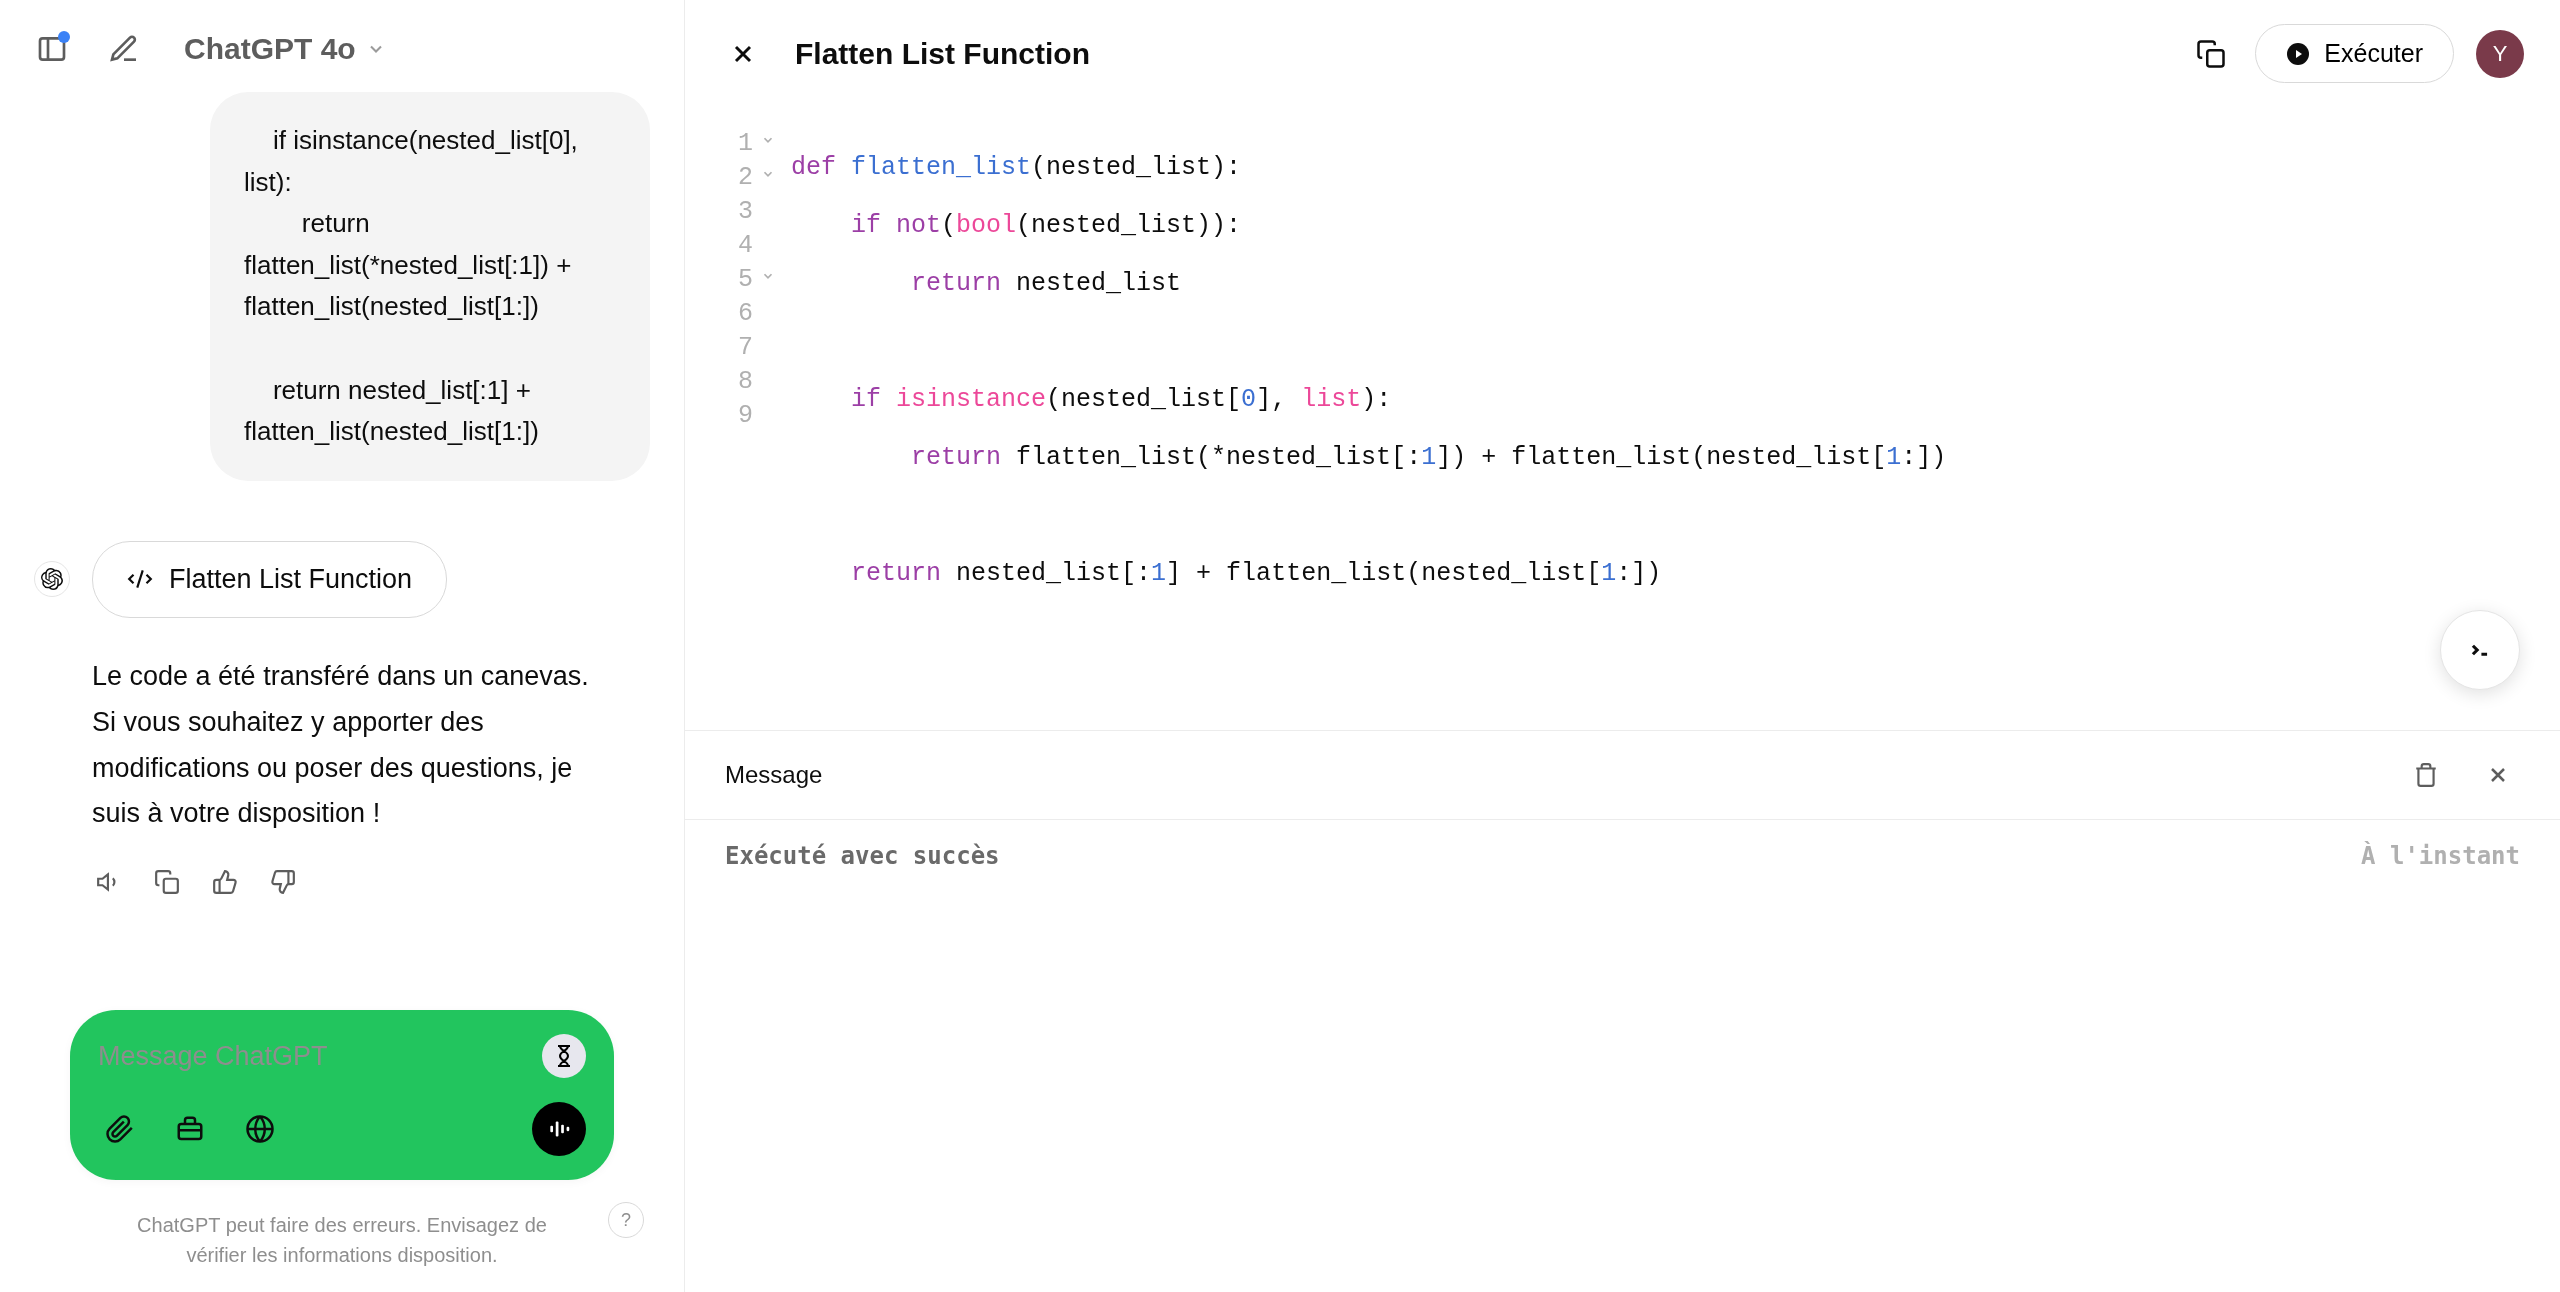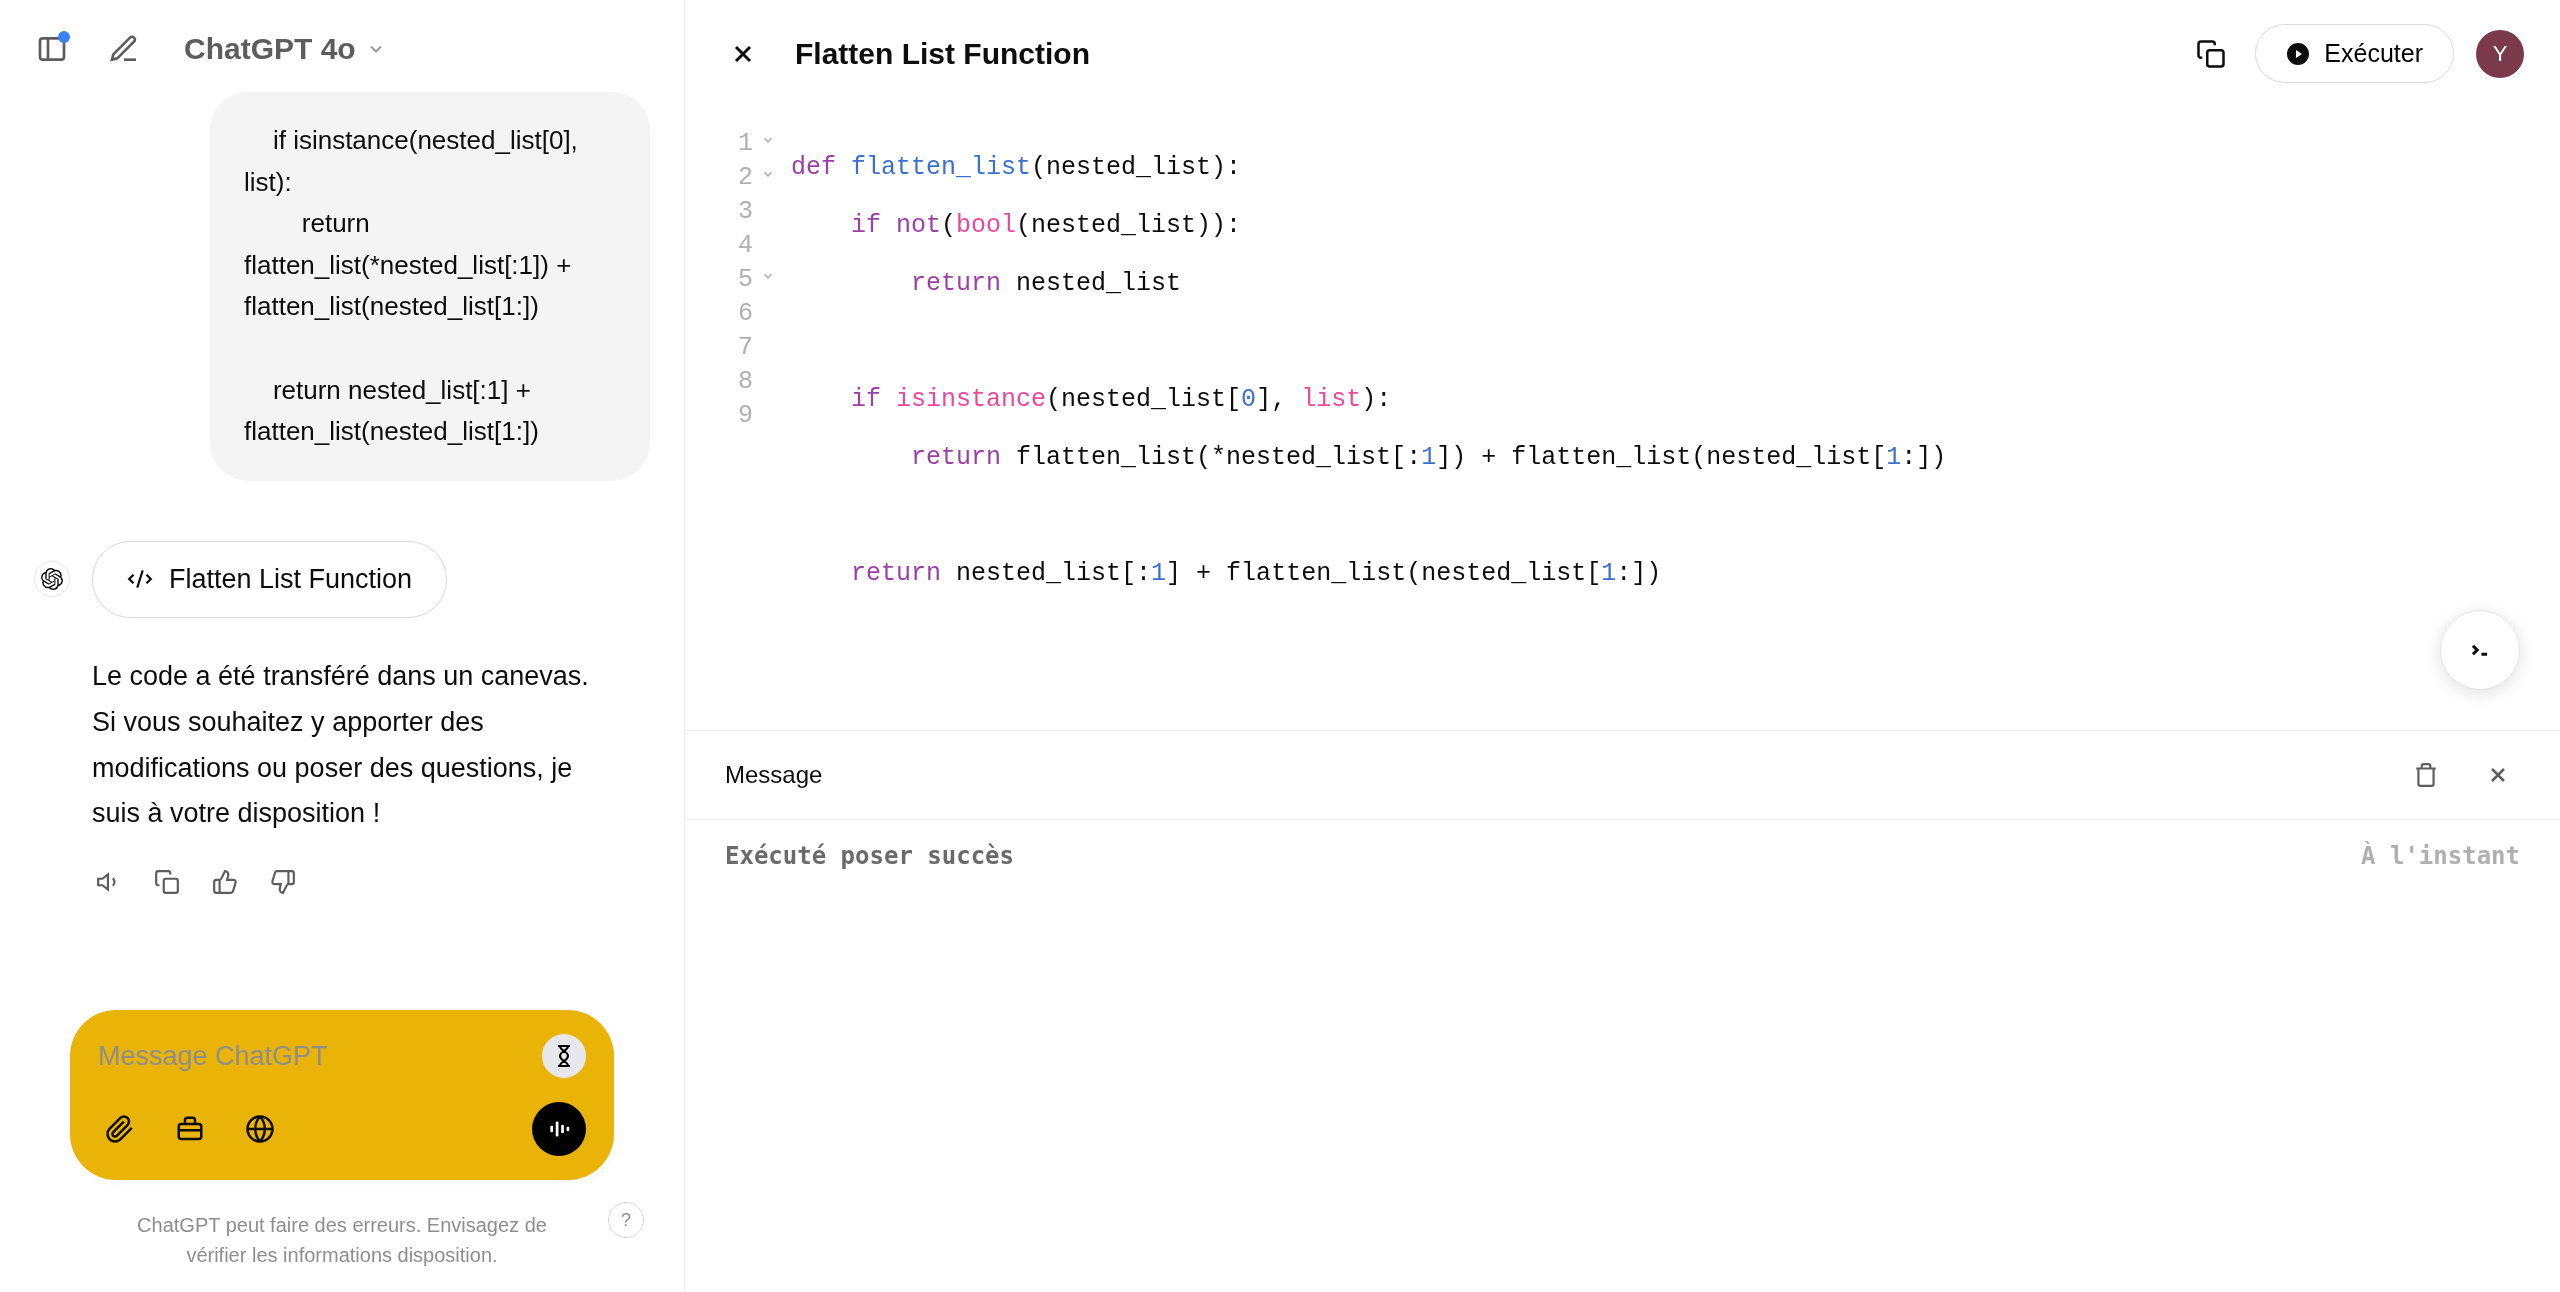--- a/index.html
+++ b/index.html
@@ -18,21 +18,21 @@
 .user-bubble { align-self: flex-end; background: #f4f4f4; border-radius: 38px; padding: 28px 34px; max-width: 440px; font-size: 26px; line-height: 1.6; color: #0d0d0d; margin-bottom: 60px; margin-right: 0; white-space: pre-wrap; }
 .assistant-row { display: flex; gap: 22px; align-items: flex-start; }
 .assistant-avatar { width: 36px; height: 36px; border: 1px solid #e5e5e5; border-radius: 50%; display: flex; align-items: center; justify-content: center; flex-shrink: 0; margin-top: 20px; }
 .assistant-content { flex: 1; }
 .canvas-chip { display: inline-flex; align-items: center; gap: 16px; border: 1px solid #d9d9d9; border-radius: 38px; padding: 22px 34px; font-size: 27px; font-weight: 500; cursor: pointer; }
 .assistant-text { margin-top: 36px; font-size: 27px; line-height: 1.7; max-width: 520px; }
 .msg-actions { display: flex; gap: 24px; margin-top: 28px; color: #8e8e8e; }
 .msg-actions .icon-btn { width: 34px; height: 34px; }
 
 .composer-wrap { padding: 0 70px 16px 70px; }
-.composer { background: #eab308; border-radius: 46px; padding: 24px 28px; display: flex; flex-direction: column; gap: 24px; box-shadow: 0 2px 10px rgba(0,0,0,.04); }
+.composer { background: #22c55e; border-radius: 46px; padding: 24px 28px; display: flex; flex-direction: column; gap: 24px; box-shadow: 0 2px 10px rgba(0,0,0,.04); }
 .composer-top { display: flex; align-items: center; justify-content: space-between; }
 .composer-input { border: none; background: transparent; font-size: 27px; color: #0d0d0d; outline: none; flex: 1; }
 .composer-input::placeholder { color: #8e8e8e; }
 .stop-btn { width: 44px; height: 44px; border-radius: 50%; background: #e7e7ee; display: flex; align-items: center; justify-content: center; }
 .composer-bottom { display: flex; align-items: center; justify-content: space-between; }
 .composer-icons { display: flex; gap: 26px; }
 .send-btn { width: 54px; height: 54px; border-radius: 50%; background: #000; display: flex; align-items: center; justify-content: center; }
 
 .footer-note { text-align: center; font-size: 20px; color: #8e8e8e; padding: 14px 40px 22px; line-height: 1.5; position: relative; }
 .help-btn { position: absolute; right: 40px; top: 6px; width: 36px; height: 36px; border: 1px solid #d9d9d9; border-radius: 50%; display: flex; align-items: center; justify-content: center; font-size: 18px; color: #8e8e8e; cursor: pointer; }
@@ -267,19 +267,19 @@
               </svg>
             </button>
           <button class="icon-btn">
               <svg width="24" height="24" viewBox="0 0 24 24" fill="none" stroke="currentColor" stroke-width="2.5">
                 <path d="M18 6 6 18M6 6l12 12"></path>
               </svg>
             </button>
         </div>
       </div>
       <div class="console-body">
-        <span class="console-status">Exécuté poser succès</span>
+        <span class="console-status">Exécuté avec succès</span>
         <span class="console-time">À l'instant</span>
       </div>
       <div class="console-empty"></div>
     </div>
   </div>
 </div>
 
 </body></html>

